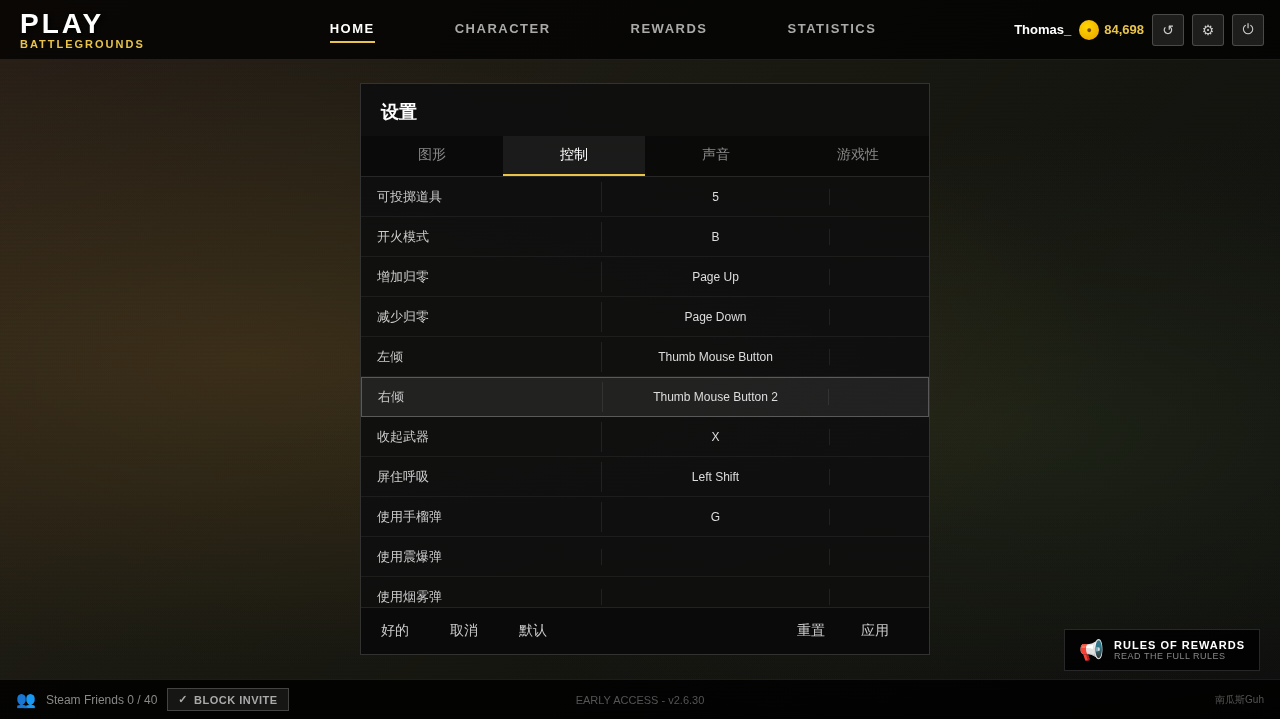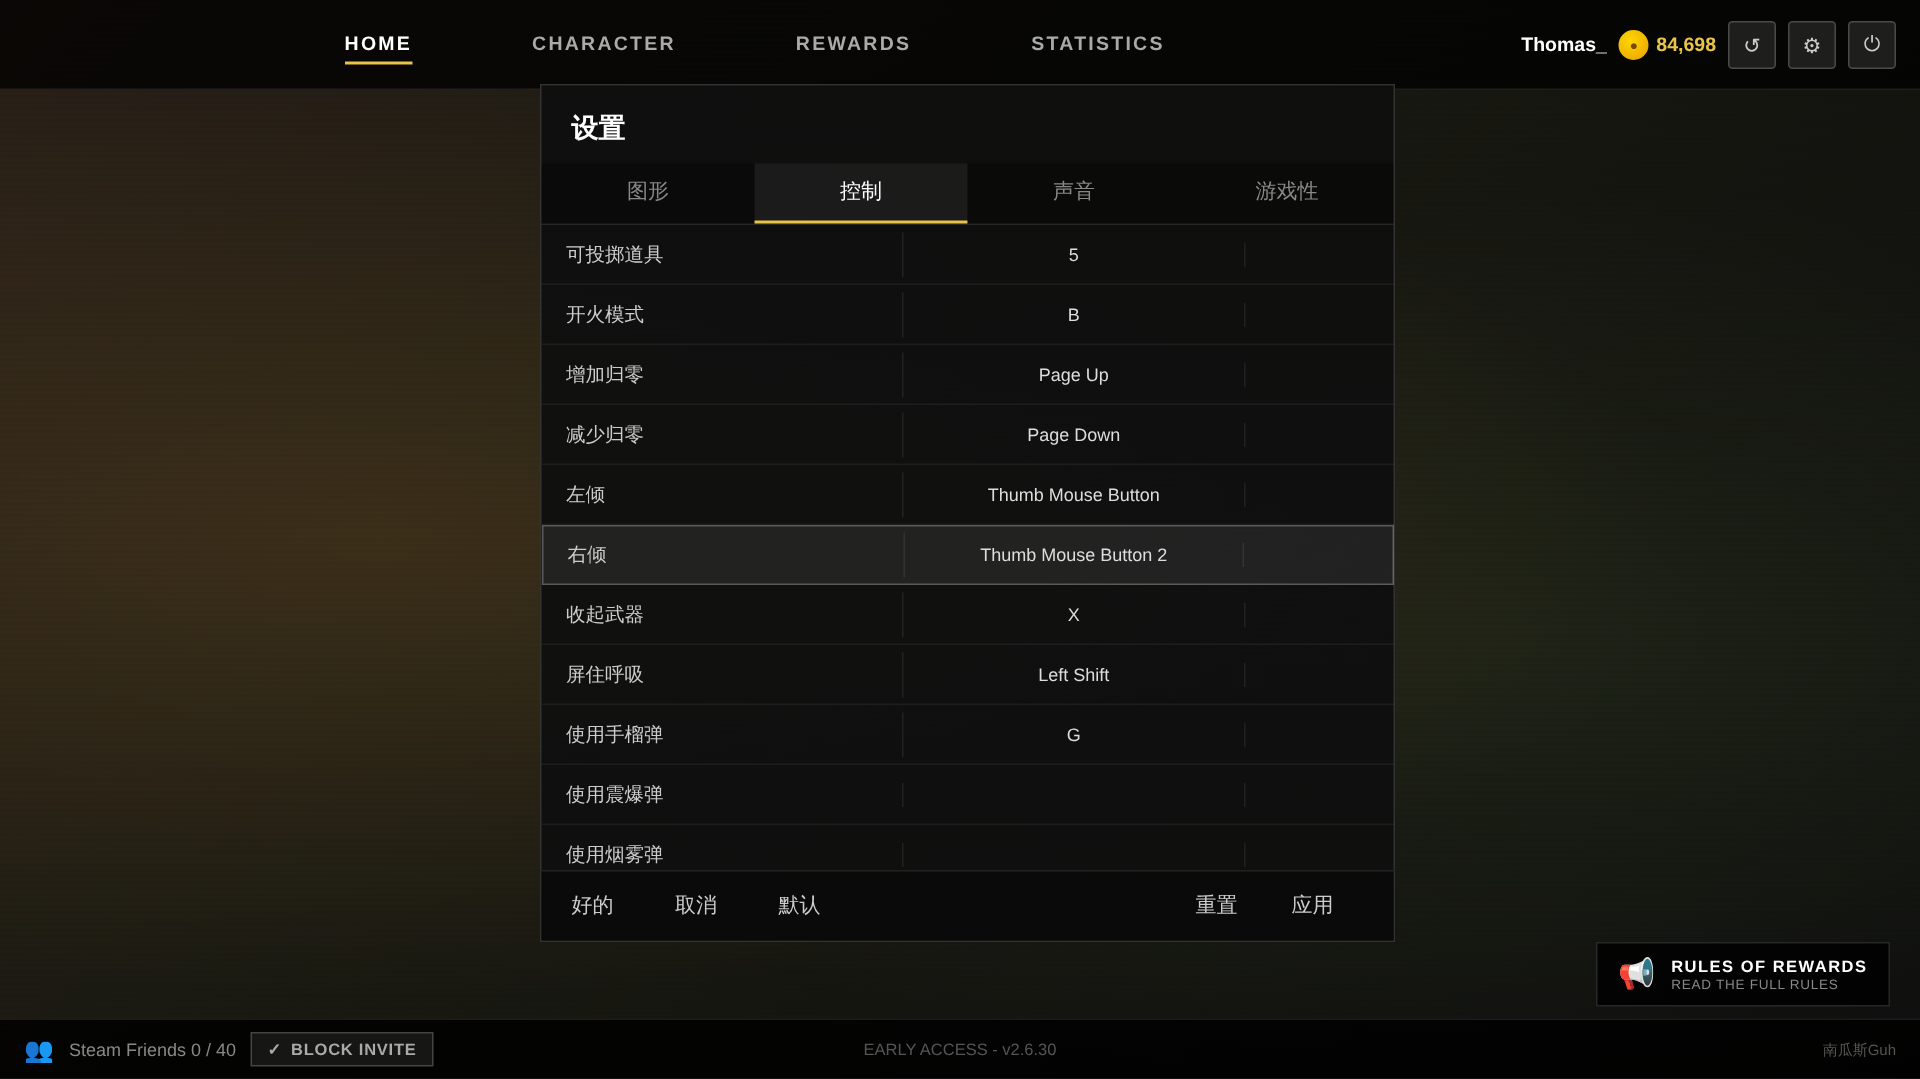--- a/index.html
+++ b/index.html
@@ -127,21 +127,21 @@
     }
     .coin-amount {
       color: #e8c44a;
       font-size: 13px;
       font-weight: 700;
     }
 
     
     .settings-panel {
       position: absolute;
-      top: 56px;
+      top: 83px;
       left: 360px;
       width: 570px;
       background: rgba(15, 15, 15, 0.95);
       border: 1px solid rgba(255,255,255,0.15);
       z-index: 10;
     }
 
     .settings-title {
       color: #fff;
       font-size: 18px;
@@ -322,20 +322,24 @@
       letter-spacing: 0.5px;
     }
   </style>
 </head>
 <body>
 
 <div class="bg"></div>
 <div class="bg-texture"></div>
 
 <div class="top-bar">
+  <div class="logo-area">
+    <div class="logo-play">PLAY</div>
+    <div class="logo-sub">BATTLEGROUNDS</div>
+  </div>
 
   <div class="nav-links">
     <span class="nav-link active">HOME</span>
     <span class="nav-link">CHARACTER</span>
     <span class="nav-link">REWARDS</span>
     <span class="nav-link">STATISTICS</span>
   </div>
 
   <div class="top-right">
     <span class="username">Thomas_</span>

